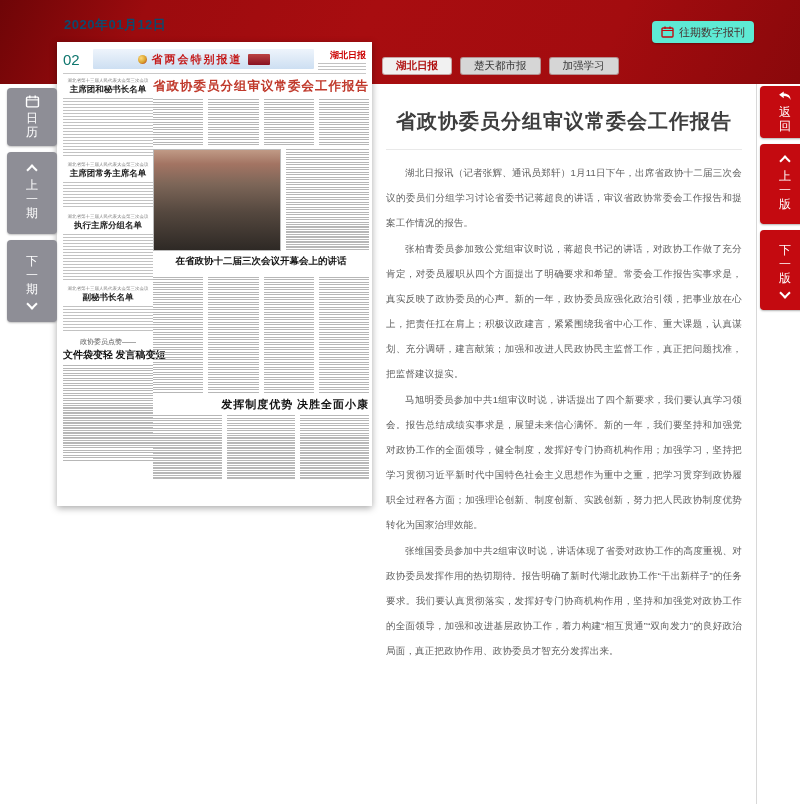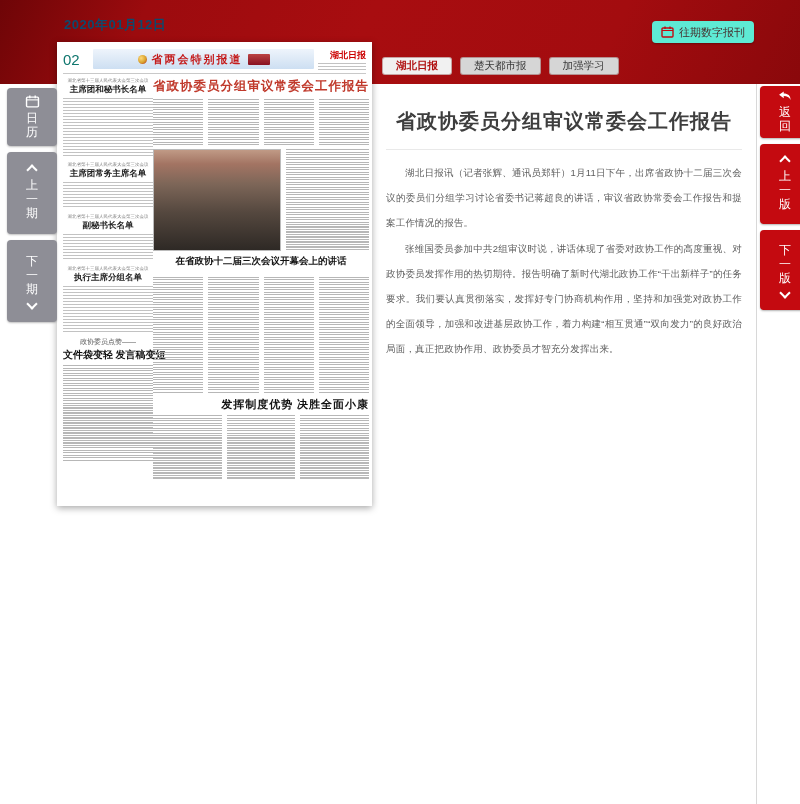--- a/index.html
+++ b/index.html
@@ -181,27 +181,27 @@
           <div class="sec-title">主席团和秘书长名单</div>
           <div class="fake" style="height:58px"></div>
         </div>
         <div class="sec">
           <div class="meeting">湖北省第十三届人民代表大会第三次会议</div>
           <div class="sec-title">主席团常务主席名单</div>
           <div class="fake" style="height:26px"></div>
         </div>
         <div class="sec">
           <div class="meeting">湖北省第十三届人民代表大会第三次会议</div>
+          <div class="sec-title">执行主席分组名单</div>
+          <div class="fake" style="height:46px"></div>
+        </div>
+        <div class="sec">
+          <div class="meeting">湖北省第十三届人民代表大会第三次会议</div>
           <div class="sec-title">副秘书长名单</div>
           <div class="fake" style="height:26px"></div>
-        </div>
-        <div class="sec">
-          <div class="meeting">湖北省第十三届人民代表大会第三次会议</div>
-          <div class="sec-title">执行主席分组名单</div>
-          <div class="fake" style="height:46px"></div>
         </div>
         <div class="sec">
           <div class="kicker">政协委员点赞——</div>
           <div class="hl-title">文件袋变轻 发言稿变短</div>
           <div class="fake dense" style="height:96px"></div>
         </div>
       </div>
       <div class="tr-col">
         <div class="main-headline">省政协委员分组审议常委会工作报告</div>
         <div class="cols">
@@ -229,17 +229,19 @@
         </div>
       </div>
     </div>
   </div>
 
   <div class="content">
     <div class="article-title">省政协委员分组审议常委会工作报告</div>
     <hr class="title-rule">
     <div>
         <p class="para">湖北日报讯（记者张辉、通讯员郑轩）1月11日下午，出席省政协十二届三次会议的委员们分组学习讨论省委书记蒋超良的讲话，审议省政协常委会工作报告和提案工作情况的报告。</p>
+        <p class="para">张柏青委员参加致公党组审议时说，蒋超良书记的讲话，对政协工作做了充分肯定，对委员履职从四个方面提出了明确要求和希望。常委会工作报告实事求是，真实反映了政协委员的心声。新的一年，政协委员应强化政治引领，把事业放在心上，把责任扛在肩上；积极议政建言，紧紧围绕我省中心工作、重大课题，认真谋划、充分调研，建言献策；加强和改进人民政协民主监督工作，真正把问题找准，把监督建议提实。</p>
+        <p class="para">马旭明委员参加中共1组审议时说，讲话提出了四个新要求，我们要认真学习领会。报告总结成绩实事求是，展望未来信心满怀。新的一年，我们要坚持和加强党对政协工作的全面领导，健全制度，发挥好专门协商机构作用；加强学习，坚持把学习贯彻习近平新时代中国特色社会主义思想作为重中之重，把学习贯穿到政协履职全过程各方面；加强理论创新、制度创新、实践创新，努力把人民政协制度优势转化为国家治理效能。</p>
         <p class="para">张维国委员参加中共2组审议时说，讲话体现了省委对政协工作的高度重视、对政协委员发挥作用的热切期待。报告明确了新时代湖北政协工作“干出新样子”的任务要求。我们要认真贯彻落实，发挥好专门协商机构作用，坚持和加强党对政协工作的全面领导，加强和改进基层政协工作，着力构建“相互贯通”“双向发力”的良好政治局面，真正把政协作用、政协委员才智充分发挥出来。</p>
       </div>
   </div>
 
 </div>
 
 </body></html>

